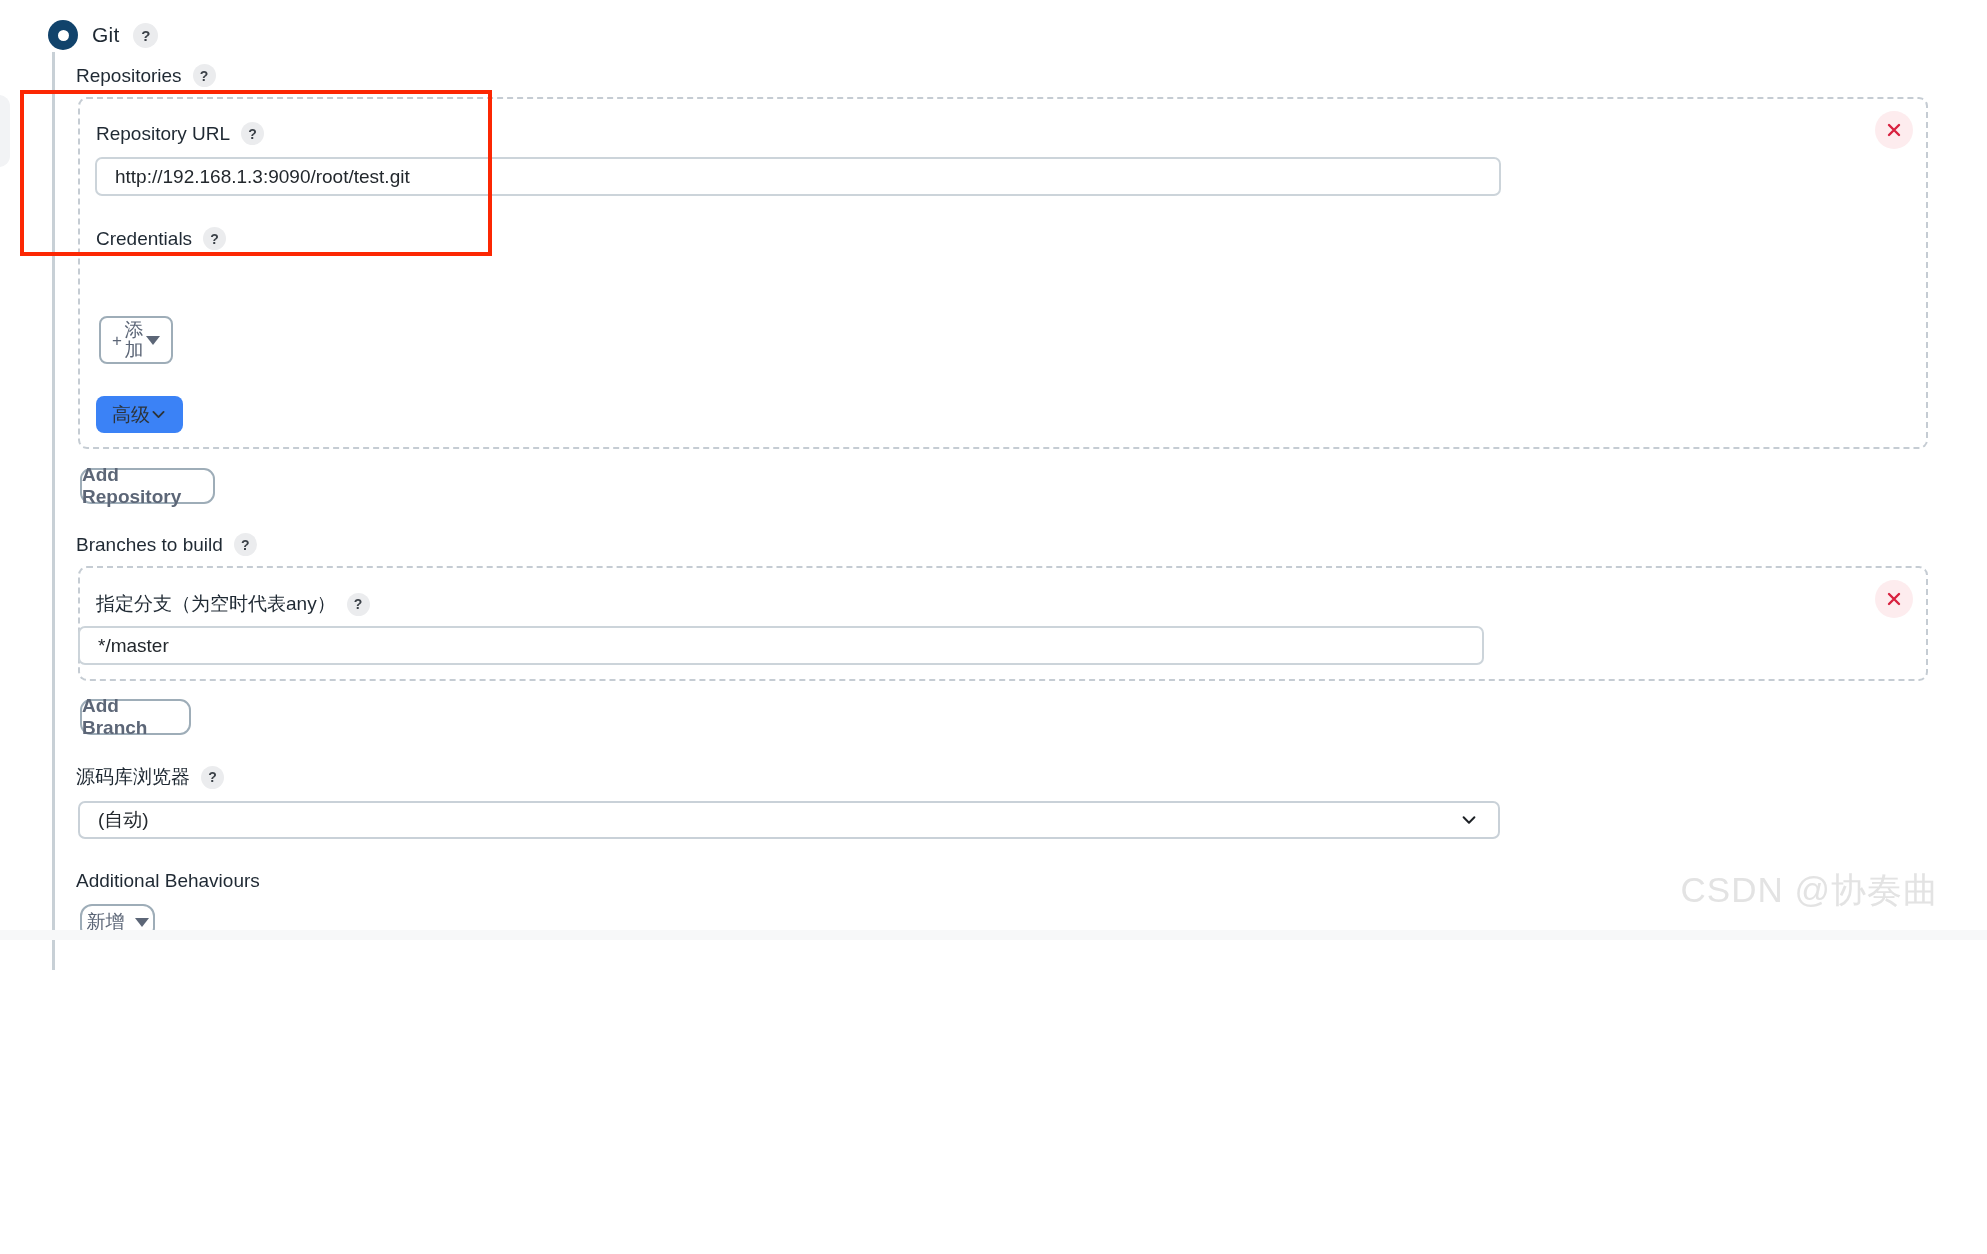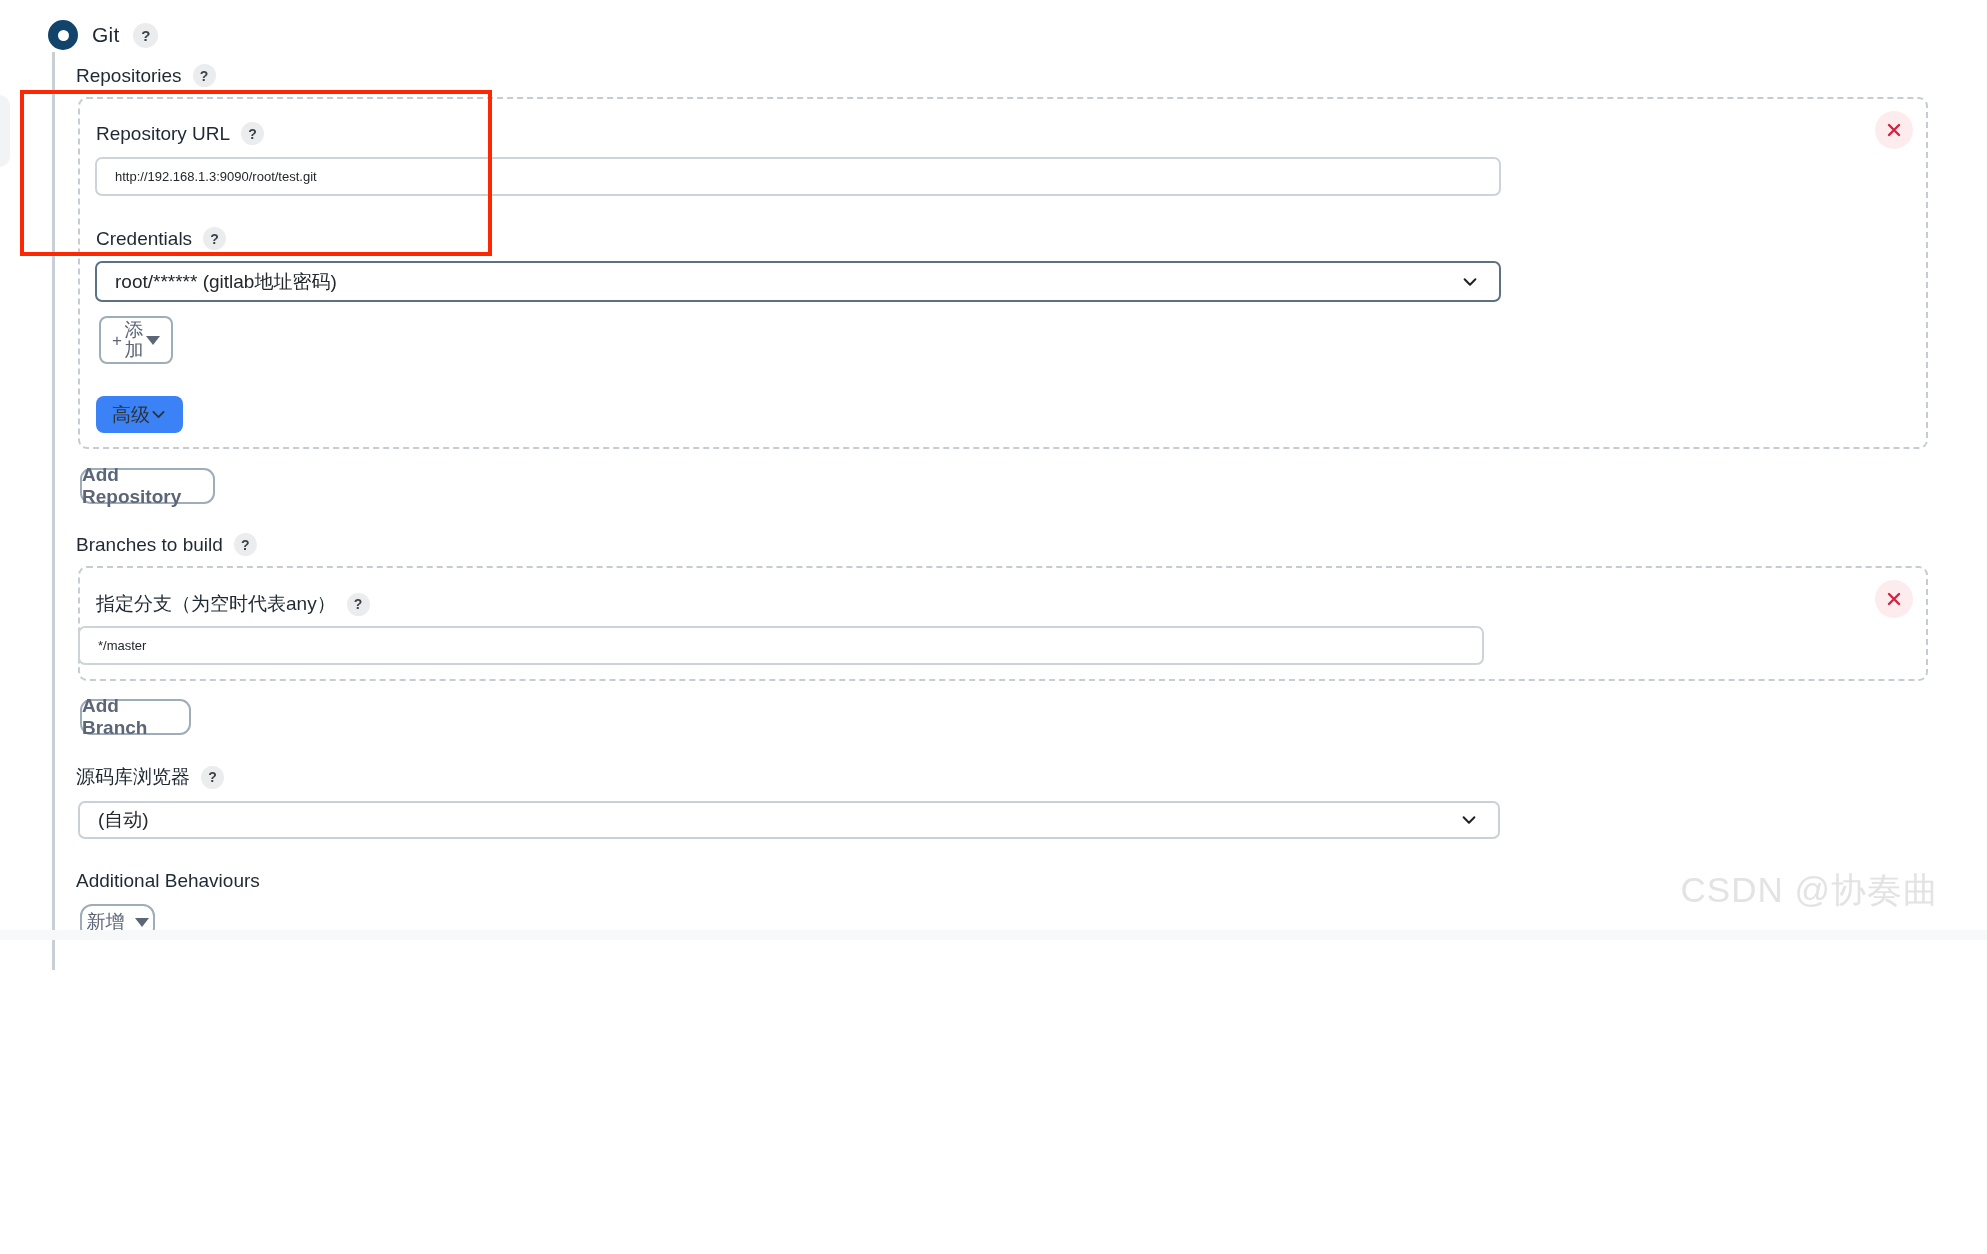--- a/index.html
+++ b/index.html
@@ -83,21 +83,21 @@
     border-radius: 9px;
     background: #fff;
   }
 
   
   .text-input {
     position: absolute;
     background: #fff;
     border: 2px solid #ccd4da;
     border-radius: 7px;
-    font-size: 13px;
+    font-size: 19px;
     color: #23282d;
     padding: 0 18px;
     display: flex; align-items: center;
     font-family: "Liberation Sans", "DejaVu Sans", sans-serif;
   }
   .select-box {
     position: absolute;
     background: #fff;
     border: 2px solid #c9d1d8;
     border-radius: 7px;
@@ -249,26 +249,20 @@
 
   <div class="text-input" style="left:95px; top:157px; width:1406px; height:39px;">
     <span>http://192.168.1.3:9090/root/test.git</span>
   </div>
 
   <div class="field-label" style="position:absolute; left:96px; top:227px;">
     <span>Credentials</span>
     <span class="help sm">?</span>
   </div>
 
-  <div class="select-box focused" style="left:95px; top:261px; width:1406px; height:41px;">
-    <span>root/****** (gitlab地址密码)</span>
-    <svg class="chev" viewBox="0 0 20 20">
-      <path d="M4 7 L10 13 L16 7" stroke="#1d2126" stroke-width="2.2" fill="none" stroke-linecap="round" stroke-linejoin="round"></path>
-    </svg>
-  </div>
 
   <div class="btn-add" style="left:99px; top:316px; width:74px; height:48px;">
     <span class="plus">+</span>
     <span class="cjk">添加</span>
     <span class="caret-dn"></span>
   </div>
 
   <div class="btn-pill" style="left:96px; top:396px; width:87px; height:37px;">
     <span>高级</span>
     <svg width="17" height="17" viewBox="0 0 20 20">

